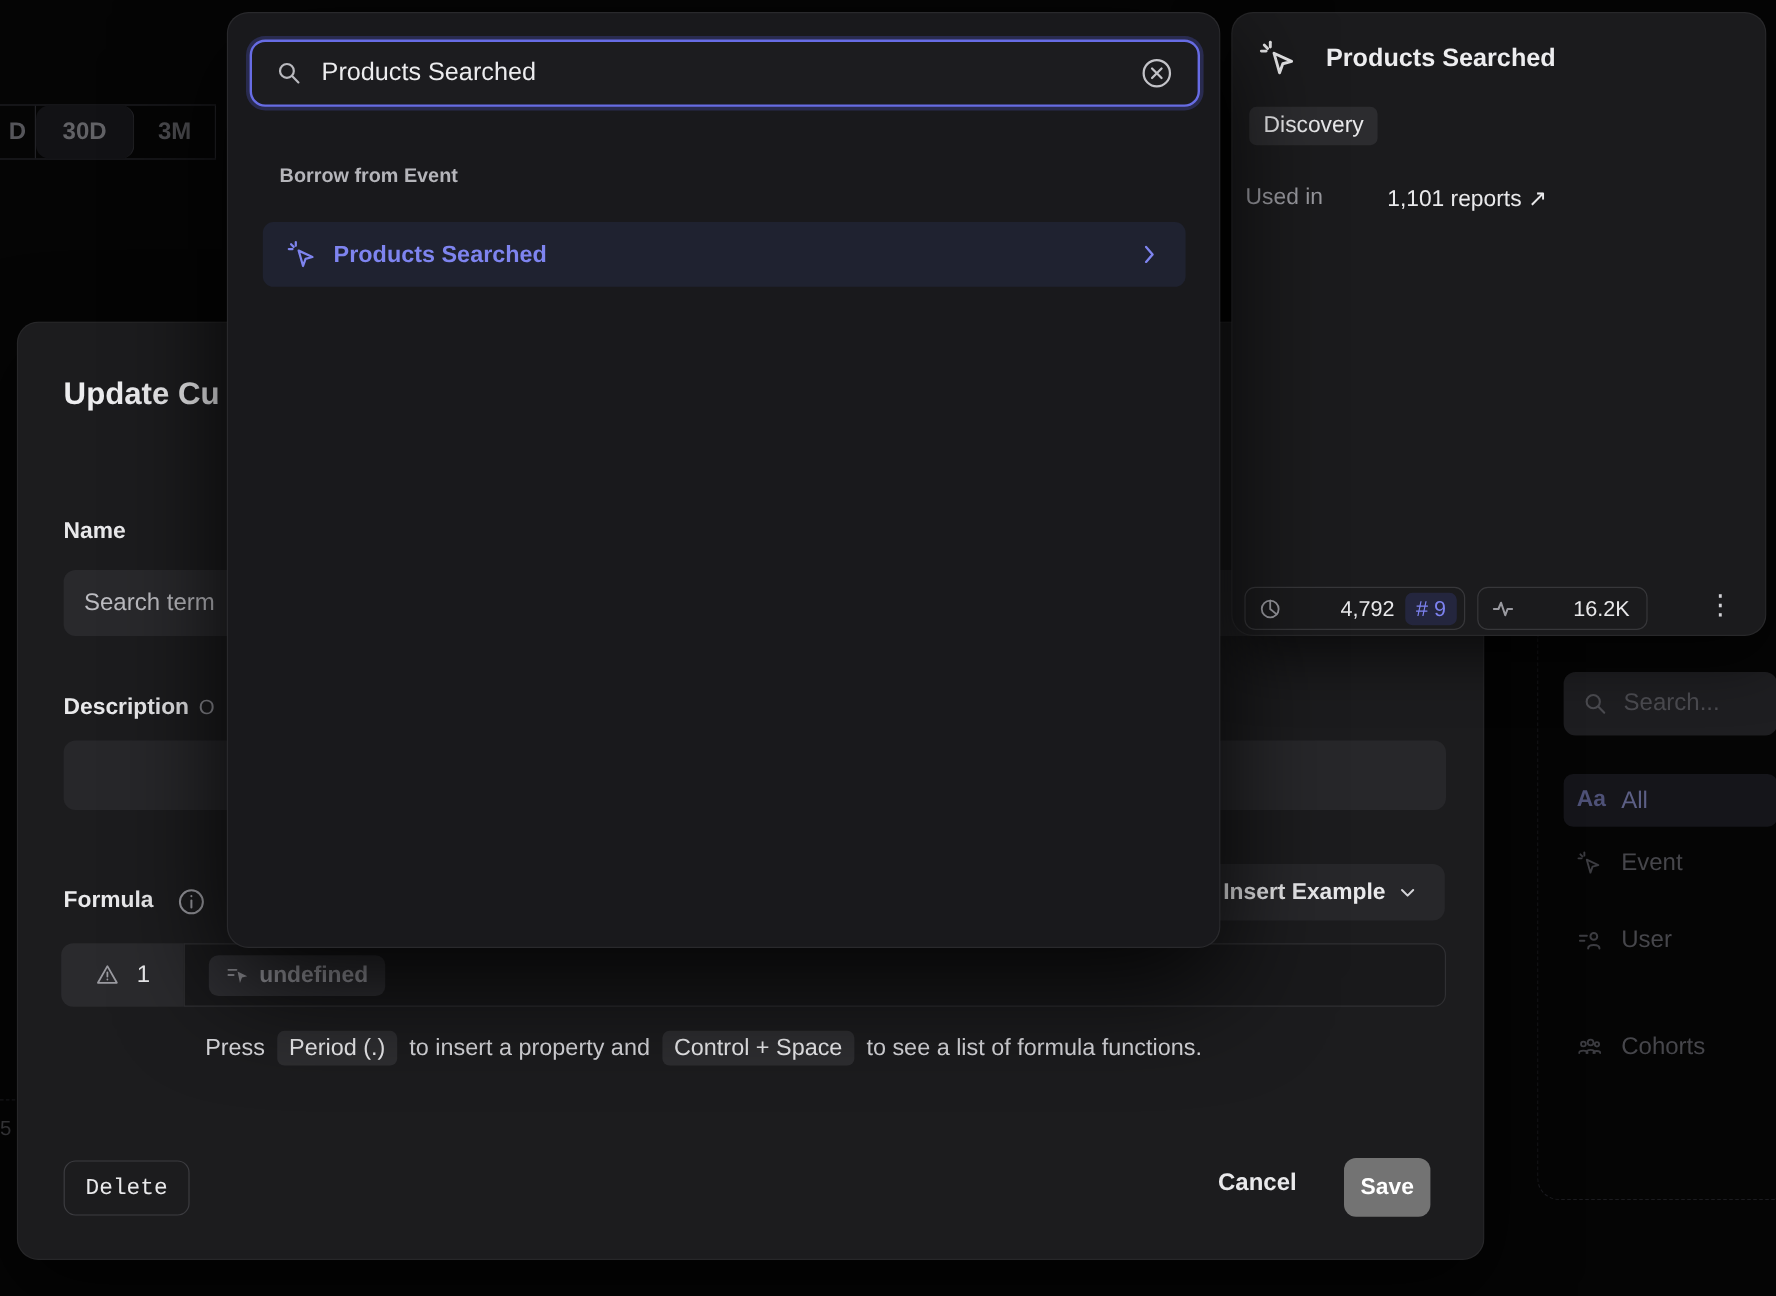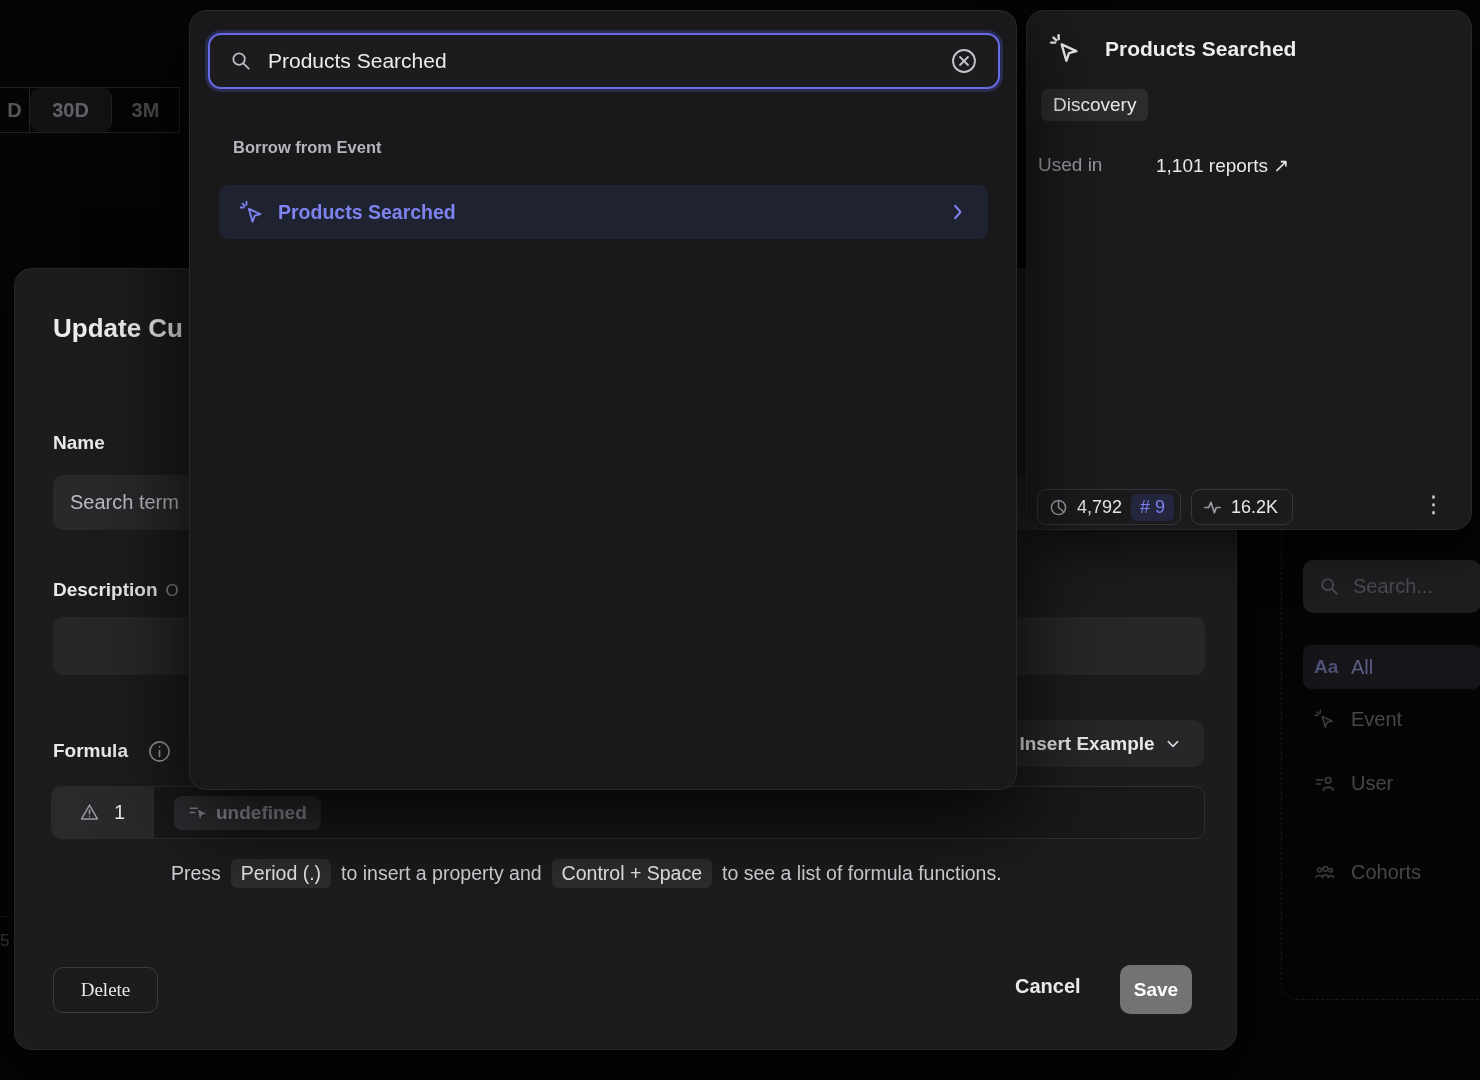--- a/index.html
+++ b/index.html
@@ -59,21 +59,21 @@
   .formula-input { width:1052px; background:#19191b; border:1px solid #303033;
                    border-radius:0 10px 10px 0; display:flex; align-items:center; padding:0 20px; }
   .prop-chip { height:34px; background:#2f2f33; border-radius:8px; display:flex; align-items:center;
                gap:9px; padding:0 14px; color:#9a9aa1; font-size:19px; font-weight:700; }
   .prop-chip svg { width:19px; height:19px; color:#8e8e94; }
   .hint { position:absolute; left:156px; top:590px; display:flex; align-items:center; gap:10px;
           font-size:19.5px; color:#d8d8dc; }
   .kbd { background:#2e2e31; border-radius:6px; padding:3px 10px; color:#ececee; }
   .delete-btn { position:absolute; left:38px; top:698px; width:105px; height:46px; background:transparent;
                 border:1px solid #3c3c40; border-radius:10px; color:#e9e9eb; font-size:19px;
-                font-family:Liberation Serif, serif; cursor:pointer; }
+                font-family:Liberation Mono, monospace; cursor:pointer; }
   .cancel-btn { position:absolute; left:1000px; top:706px; font-size:20px; font-weight:600;
                 color:#e9e9eb; cursor:pointer; }
   .save-btn { position:absolute; left:1105px; top:696px; width:72px; height:49px; background:#737373;
               border:none; border-radius:10px; color:#fff; font-size:19px; font-weight:700;
               font-family:"Liberation Sans", sans-serif; cursor:pointer; }
 
   
   .panel { left:1026px; top:10px; width:446px; height:520px; background:#1b1b1d;
            border:1px solid rgba(255,255,255,0.06); border-radius:18px;
            box-shadow:0 16px 50px rgba(0,0,0,0.6); }
@@ -82,21 +82,21 @@
   .panel-title { font-size:21px; font-weight:700; color:#ededef; }
   .cat-chip { position:absolute; left:14px; top:78px; height:32px; background:#2c2c2f; border-radius:6px;
               display:flex; align-items:center; padding:0 12px; font-size:19px; color:#e9e9eb; }
   .used-row { position:absolute; left:11px; top:143px; display:flex; font-size:19px; }
   .used-label { color:#98989e; width:118px; }
   .used-value { color:#e9e9eb; cursor:pointer; }
   .stats { position:absolute; left:10px; top:478px; display:flex; gap:10px; align-items:center; }
   .stat-pill { height:36px; border:1px solid #37373a; border-radius:9px; display:flex;
                align-items:center; gap:9px; padding:0 6px 0 11px; }
   .stat-pill svg { width:19px; height:19px; color:#9a9aa0; }
-  .stat-num { font-size:18px; color:#e8e8ea; }
+  .stat-num { font-size:18px; color:#e8e8ea;margin-left:40px; }
   .rank-chip { background:#24263e; color:#7d82f0; border-radius:6px; padding:3px 9px; font-size:18px; }
   .pill-pad { padding-right:14px; }
   .kebab { position:absolute; left:392px; top:480px; width:30px; font-size:23px; color:#d2d2d6;
            text-align:center; letter-spacing:1px; cursor:pointer; }
 
   
   .overlay { left:189px; top:10px; width:828px; height:780px; background:#19191c;
              border:1px solid rgba(255,255,255,0.07); border-radius:18px;
              box-shadow:0 28px 90px rgba(0,0,0,0.85); }
   .search-wrap { position:absolute; left:18px; top:22px; width:792px; height:56px; background:#1c1c1f;

